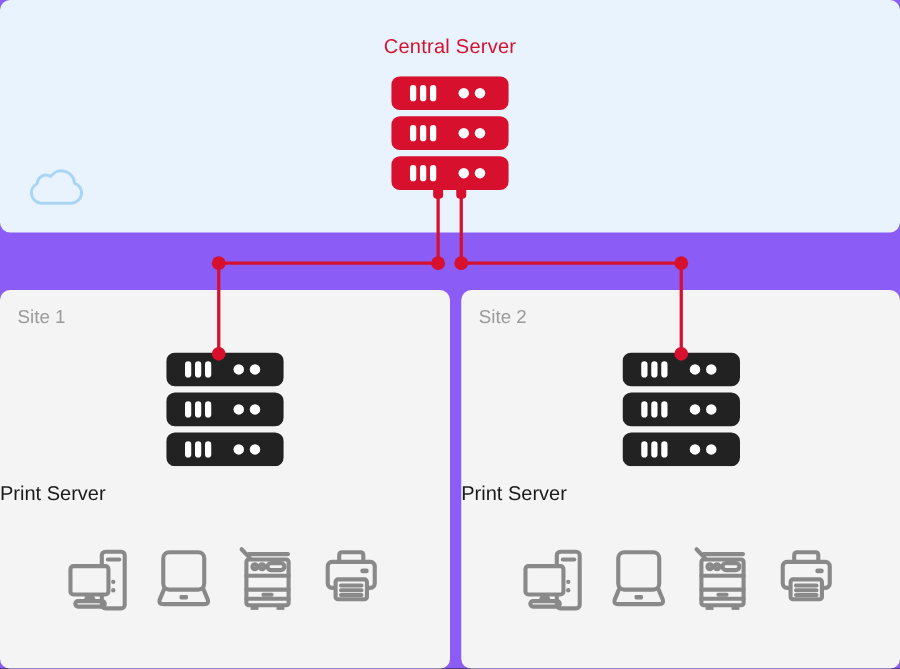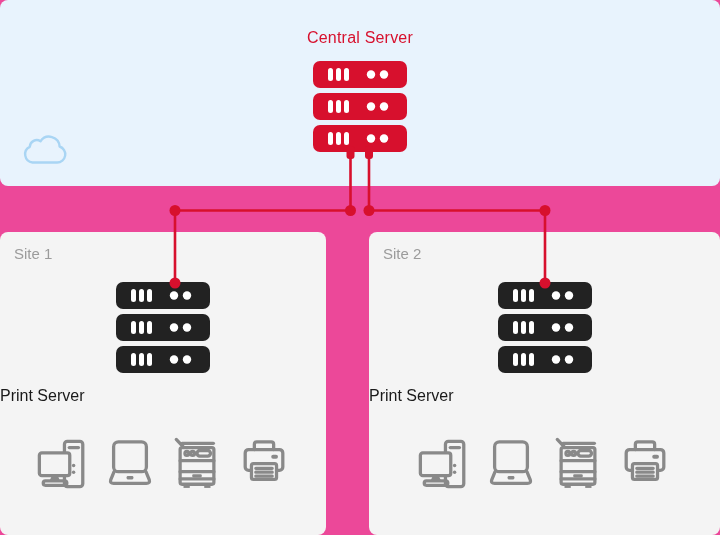--- a/index.html
+++ b/index.html
@@ -1,36 +1,36 @@
 <!DOCTYPE html>
 <html><head>
 <meta charset="utf-8">
 <style>
   html,body { margin:0; padding:0; background:#000; }
   .stage {
-    position:relative; width:720px; height:535px; background:#ec4899;
+    position:relative; width:720px; height:535px; background:#8b5cf6;
     font-family:"Liberation Sans", sans-serif; overflow:hidden;
   }
   
   .cloud-panel {
     position:absolute; left:0; top:0; width:720px; height:186px;
     background:#e8f3fd; border-radius:8px;
   }
   .central-title {
     position:absolute; left:0; top:29px; width:720px; text-align:center;
     color:#d7102d; font-size:16px; letter-spacing:.2px;
   }
   .central-server { position:absolute; left:313px; top:61px; }
   .cloud-icon { position:absolute; left:20px; top:133px; }
 
   
   .site-panel {
     position:absolute; top:232px; height:303px; background:#f4f4f4; border-radius:8px;
   }
-  .site-1 { left:0; width:326px; }
+  .site-1 { left:0; width:360px; }
   .site-2 { left:369px; width:351px; }
   .site-label {
     position:absolute; left:14px; top:13px; color:#9b9b9b; font-size:15px;
   }
   .print-server {
     position:absolute; top:50px; left:50%; margin-left:-47px;
   }
   .print-server-label {
     position:absolute; top:155px; left:0; width:100%; text-align:left;
     color:#1a1a1a; font-size:16px;

